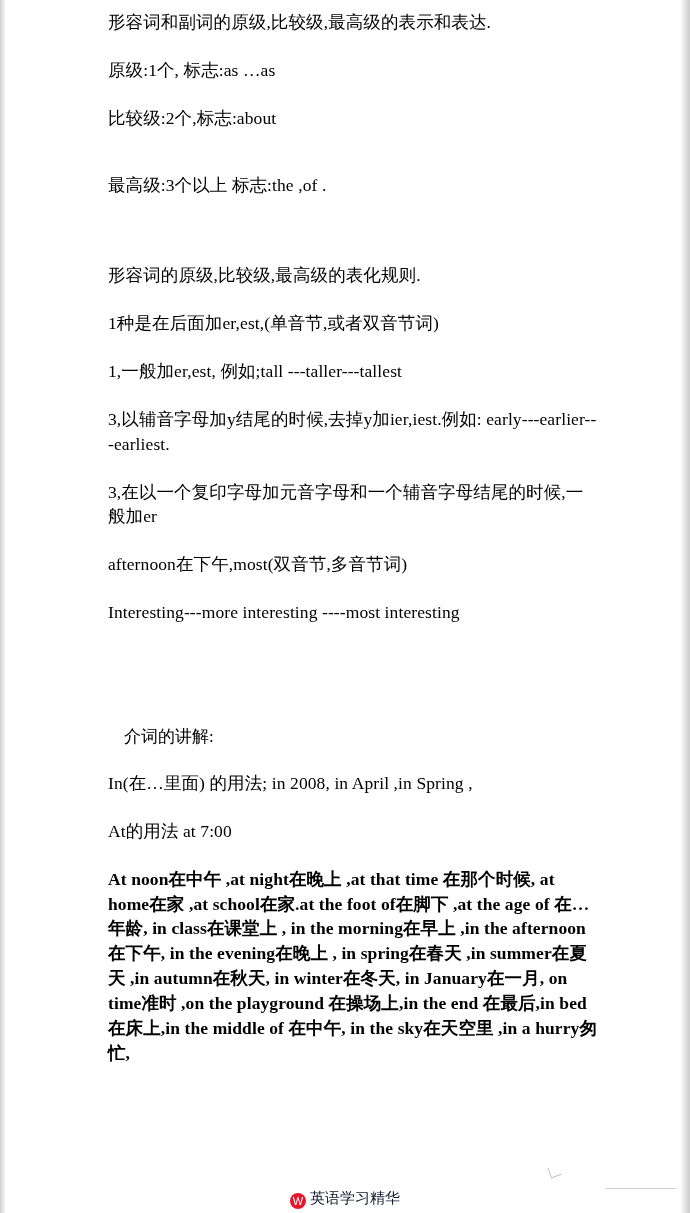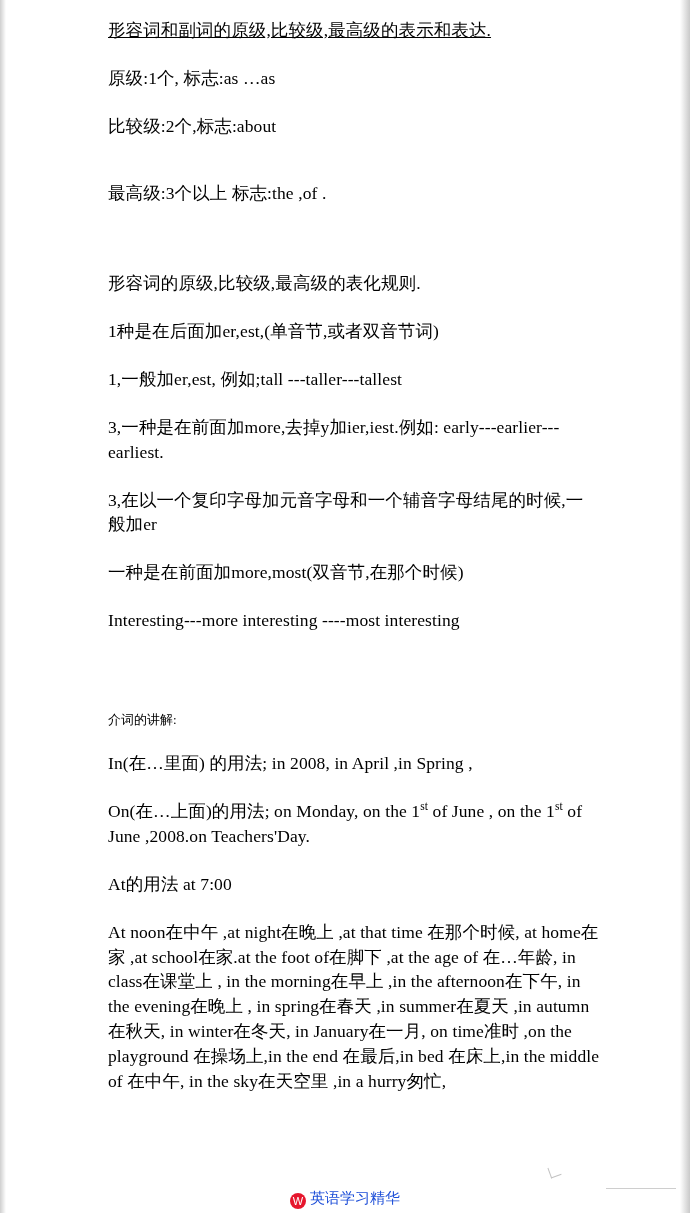--- a/index.html
+++ b/index.html
@@ -46,28 +46,28 @@
     width: 488px;
   }
   .para {
     font-size: 17.5px;
     line-height: 1.42;
     margin: 0 0 23px 0;
     letter-spacing: 0.1px;
     text-align: left;
     word-break: break-word;
   }
-  .para.first { margin-top: 18px; text-decoration: underline; }
+  .para.first { margin-top: 10px; }
   .gap-lg { margin-bottom: 66px; margin-top: 42px; }
-  .gap-xl { margin-bottom: 78px; }
-  .tight { margin-bottom: 20px; }
+  .gap-xl { margin-bottom: 100px; }
+  .tight { margin-bottom: 20px; font-weight: bold; }
   .heading {
-    font-size: 13px;
+    font-size: 17px;
     line-height: 1.42;
-    margin: 0 0 22px 0;
+    margin: 0 0 22px 16px;
   }
   .para sup, .sup {
     font-size: 0.66em;
     vertical-align: super;
     line-height: 0;
   }
   .wide { width: 492px; }
   
   .watermark {
     position: absolute;
@@ -86,21 +86,21 @@
     border-radius: 50%;
     background: #e6162d;
     color: #ffffff;
     font-size: 11px;
     line-height: 16px;
     text-align: center;
     vertical-align: -2px;
     margin-right: 4px;
     font-family: "Liberation Sans", sans-serif;
   }
-  .watermark .wb-text { color: #1d4ed8; }
+  .watermark .wb-text { color: #0f172a; }
   
   .artifact {
     position: absolute;
     right: 14px;
     bottom: 24px;
     width: 70px;
     height: 1px;
     background: #b9b9b9;
     opacity: 0.7;
   }
@@ -124,28 +124,27 @@
   <div class="doc">
 
     <p class="para first">形容词和副词的原级,比较级,最高级的表示和表达.</p>
     <p class="para">原级:1个, 标志:as …as</p>
     <p class="para">比较级:2个,标志:about</p>
     <p class="para gap-lg">最高级:3个以上  标志:the ,of .</p>
 
     <p class="para">形容词的原级,比较级,最高级的表化规则.</p>
     <p class="para">1种是在后面加er,est,(单音节,或者双音节词)</p>
     <p class="para">1,一般加er,est, 例如;tall ---taller---tallest</p>
-    <p class="para wide">3,一种是在前面加more,去掉y加ier,iest.例如: early---earlier---earliest.</p>
+    <p class="para wide">3,以辅音字母加y结尾的时候,去掉y加ier,iest.例如: early---earlier---earliest.</p>
     <p class="para wide">3,在以一个复印字母加元音字母和一个辅音字母结尾的时候,一般加er</p>
-    <p class="para">一种是在前面加more,most(双音节,在那个时候)</p>
+    <p class="para">afternoon在下午,most(双音节,多音节词)</p>
     <p class="para gap-xl">Interesting---more interesting ----most interesting</p>
 
     <p class="heading">介词的讲解:</p>
     <p class="para">In(在…里面) 的用法; in 2008, in April ,in Spring ,</p>
-    <p class="para wide">On(在…上面)的用法; on Monday, on the 1<span class="sup">st</span> of June , on the 1<span class="sup">st</span> of June ,2008.on Teachers'Day.</p>
     <p class="para">At的用法 at 7:00</p>
     <p class="para wide tight">At noon在中午 ,at night在晚上 ,at that time 在那个时候, at home在家 ,at school在家.at the foot of在脚下 ,at the age of 在…年龄, in class在课堂上 , in the morning在早上 ,in the afternoon在下午, in the evening在晚上 , in spring在春天 ,in summer在夏天 ,in autumn在秋天, in winter在冬天, in January在一月, on time准时 ,on the playground 在操场上,in the end 在最后,in bed 在床上,in the middle of 在中午, in the sky在天空里 ,in a hurry匆忙,</p>
 
   </div>
 
   <div class="artifact"></div>
   <div class="artifact2"></div>
 
   <div class="watermark">
     <span class="wb-icon">W</span><span class="wb-text">英语学习精华</span>

